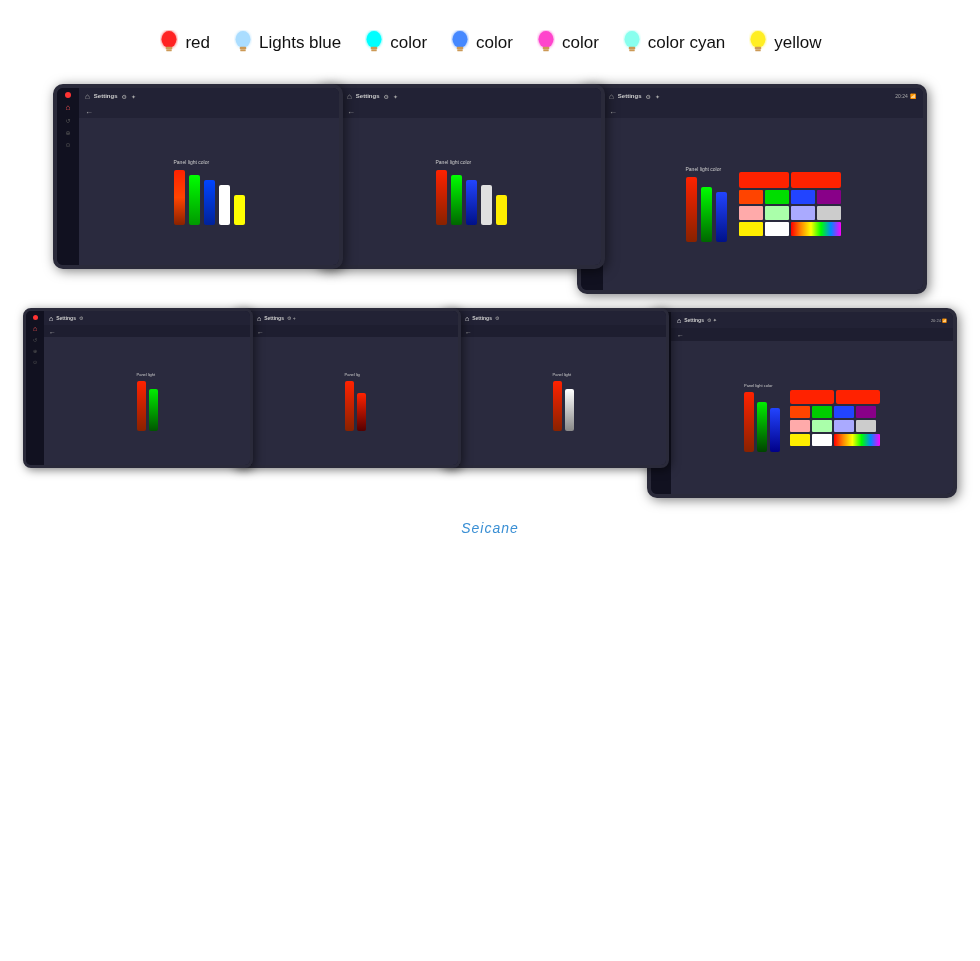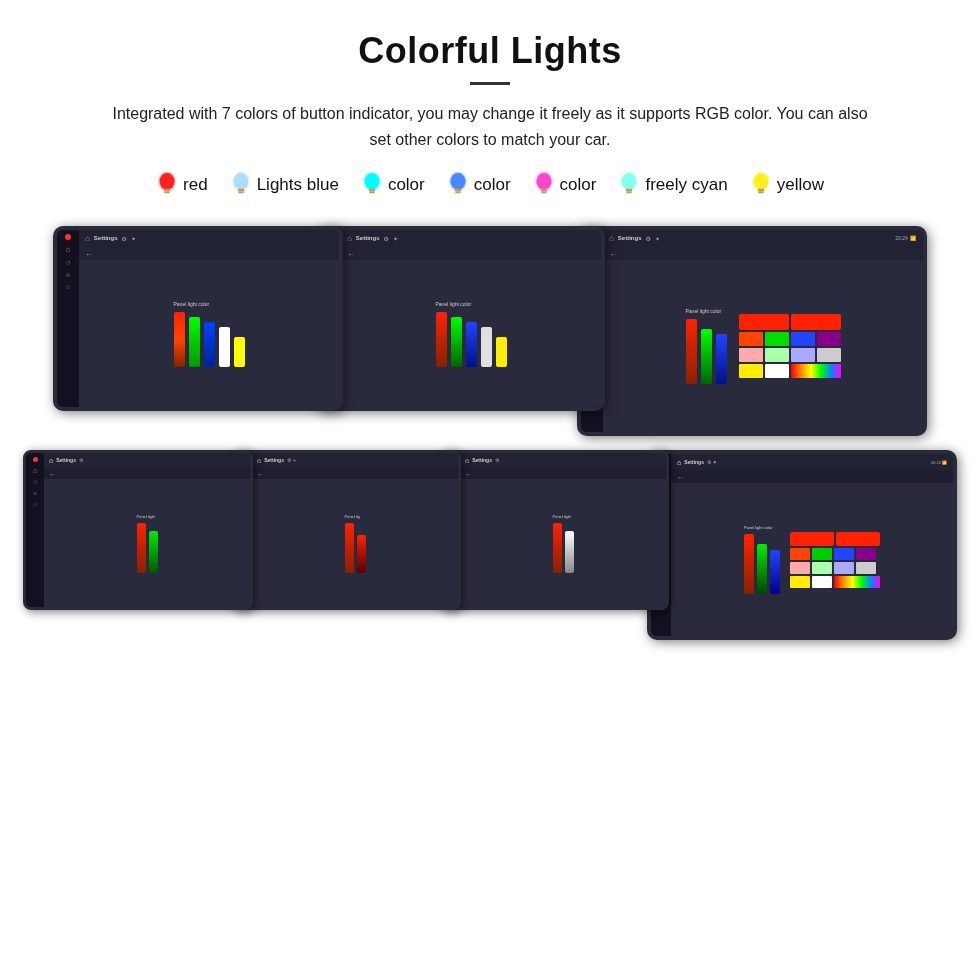--- a/index.html
+++ b/index.html
@@ -170,25 +170,20 @@
     }
 
     
     svg.bulb { width: 22px; height: 26px; }
   </style>
 </head>
 <body>
 
 <div class="page-container">
 
-  <div class="title-section">
-    <h1 class="main-title">Colorful Lights</h1>
-    <div class="title-divider"></div>
-    <p class="subtitle">Integrated with 7 colors of button indicator, you may change it freely as it supports RGB color. You can also set other colors to match your car.</p>
-  </div>
 
   <div class="colors-row">
 
     <div class="color-item">
       <svg class="bulb" viewBox="0 0 22 28">
         <ellipse cx="11" cy="10" rx="8" ry="9" fill="#ff2222" filter="url(#glow-r)"></ellipse>
         <rect x="7.5" y="18" width="7" height="3" rx="1" fill="#cc9955"></rect>
         <rect x="8" y="21" width="6" height="2" rx="1" fill="#cc9955"></rect>
         <defs>
             <filter id="glow-r">
@@ -283,21 +278,21 @@
         <defs>
             <filter id="glow-lc">
               <feGaussianBlur stdDeviation="2" result="blur"></feGaussianBlur>
               <feMerge>
                 <feMergeNode in="blur"></feMergeNode>
                 <feMergeNode in="SourceGraphic"></feMergeNode>
               </feMerge>
             </filter>
           </defs>
       </svg>
-      <span>freely cyan</span>
+      <span>color cyan</span>
     </div>
 
     <div class="color-item">
       <svg class="bulb" viewBox="0 0 22 28">
         <ellipse cx="11" cy="10" rx="8" ry="9" fill="#ffee22" filter="url(#glow-y)"></ellipse>
         <rect x="7.5" y="18" width="7" height="3" rx="1" fill="#cc9955"></rect>
         <rect x="8" y="21" width="6" height="2" rx="1" fill="#cc9955"></rect>
         <defs>
             <filter id="glow-y">
               <feGaussianBlur stdDeviation="2" result="blur"></feGaussianBlur>
@@ -608,14 +603,17 @@
                 </div>
               </div>
             </div>
           </div>
         </div>
       </div>
     </div>
 
   </div>
 
+  <div class="watermark">
+    <span>Seicane</span>
+  </div>
 
 </div>
 
 </body></html>

